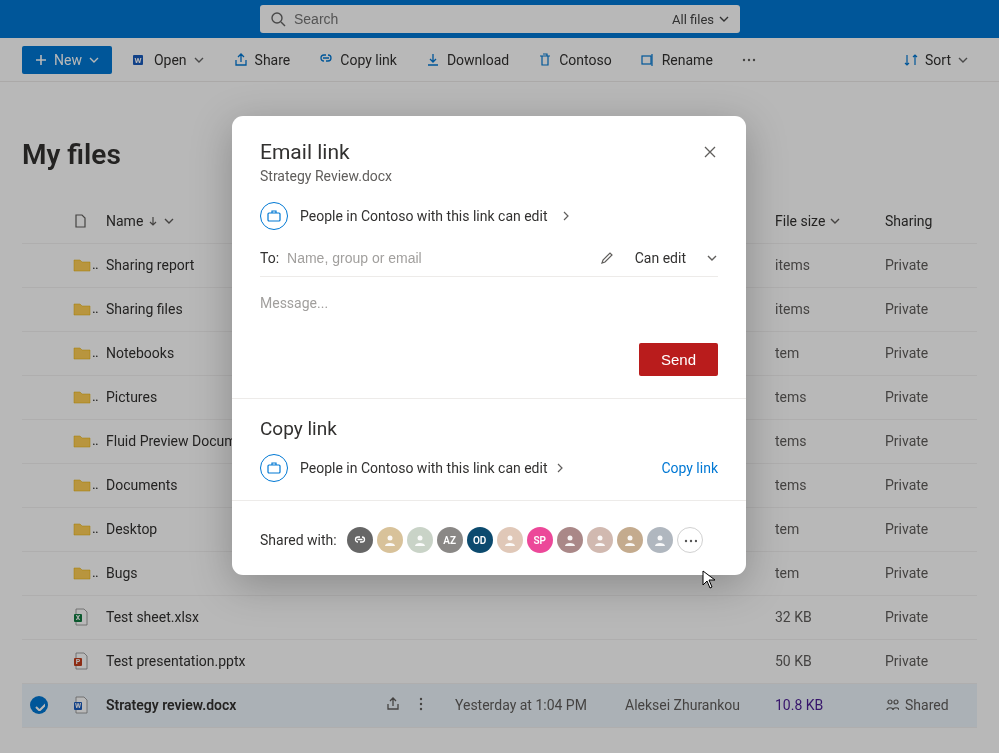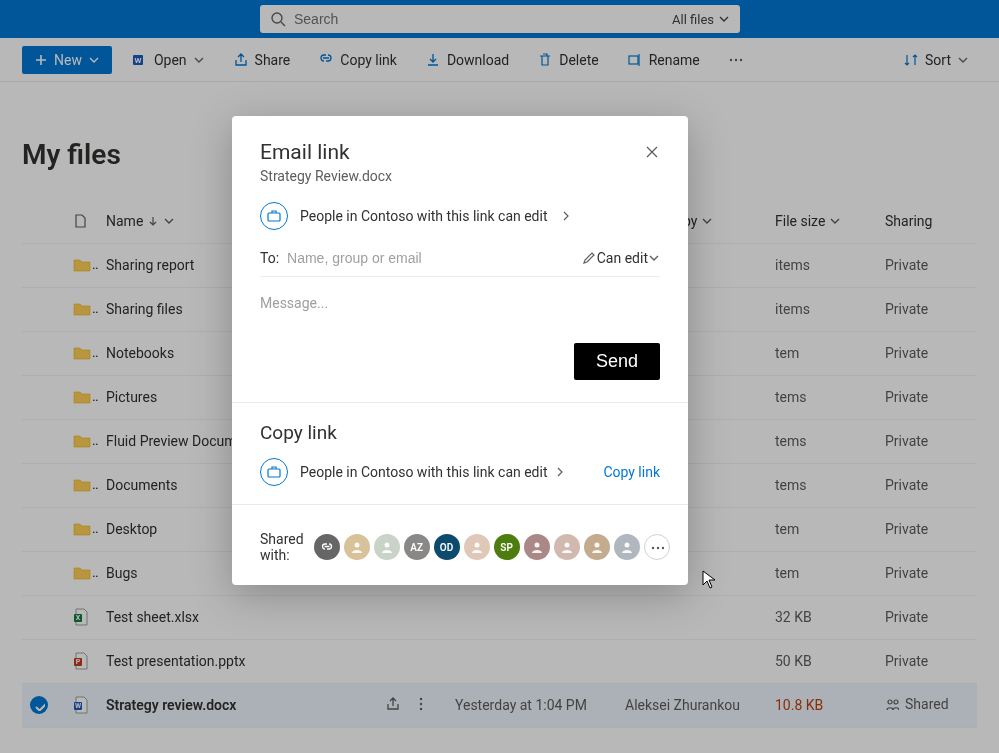--- a/index.html
+++ b/index.html
@@ -113,35 +113,35 @@
   background: #edf5fc;
   font-weight: 600;
 }
 .sel-circle {
   width: 18px; height: 18px; border-radius: 50%;
   display: inline-flex; align-items: center; justify-content: center;
 }
 .sel-circle.checked { background: #0078d4; color: #fff; }
 .file-ico { display: inline-flex; vertical-align: middle; }
 .row-actions { display: inline-flex; gap: 12px; color: #605e5c; }
-.sharing-cell { display: inline-flex; align-items: center; gap: 6px; }
+.sharing-cell { display: inline-flex; align-items: flex-start; gap: 6px; }
 
 .scrim {
   position: absolute;
   inset: 0;
   background: rgba(0,0,0,0.28);
   z-index: 10;
 }
 .dialog {
   position: absolute;
   left: 232px;
   top: 116px;
-  width: 456px;
+  width: 514px;
   background: #fff;
-  border-radius: 4px;
+  border-radius: 11px;
   box-shadow: 0 10px 40px rgba(0,0,0,0.25);
   z-index: 20;
   padding: 24px 28px 22px 28px;
 }
 .dlg-row { display: flex; align-items: center; }
 .dlg-title { font-size: 21px; font-weight: 400; }
 .dlg-close { margin-left: auto; cursor: pointer; color: #605e5c; }
 .dlg-file { color: #605e5c; margin-top: 4px; font-size: 14px; }
 .link-scope {
   display: flex; align-items: center; gap: 12px;
@@ -160,31 +160,31 @@
   margin-top: 20px; padding-bottom: 10px;
   border-bottom: 1px solid #edebe9;
 }
 .to-row .lbl { color: #323130; }
 .to-row input {
   border: none; outline: none; flex: 1; font-size: 14px;
   color: #333;
 }
 .to-row input::placeholder { color: #a19f9d; }
 .perm-picker {
-  display: flex; align-items: center; gap: 0;
+  display: flex; align-items: center; gap: 20px;
   color: #323130; cursor: pointer;
 }
 .msg-area {
   margin-top: 18px; min-height: 40px;
   color: #a19f9d; font-size: 14px;
 }
 .send-row { display: flex; justify-content: flex-end; margin-top: 8px; }
 .btn-send {
-  background: #000000; color: #fff; border: none;
-  padding: 8px 22px; font-size: 18px; border-radius: 2px;
+  background: #b91c1c; color: #fff; border: none;
+  padding: 8px 22px; font-size: 15px; border-radius: 2px;
   cursor: pointer;
 }
 .dlg-sep { height: 1px; background: #edebe9; margin: 22px -28px 18px -28px; }
 .dlg-h2 { font-size: 19px; font-weight: 400; }
 .copylink-row {
   display: flex; align-items: center; gap: 12px;
   margin-top: 14px; font-size: 14px;
 }
 .copylink-link {
   margin-left: auto; color: #0078d4; cursor: pointer;
@@ -347,21 +347,21 @@
         </svg>
       </span>
     <span>Download</span>
   </div>
   <div class="cmd">
     <span class="ico" style="color:#0078d4">
         <svg width="16" height="16">
           <use href="#i-trash"></use>
         </svg>
       </span>
-    <span>Delete</span>
+    <span>Contoso</span>
   </div>
   <div class="cmd">
     <span class="ico" style="color:#0078d4">
         <svg width="16" height="16">
           <use href="#i-rename"></use>
         </svg>
       </span>
     <span>Rename</span>
   </div>
   <div class="cmd" style="color:#605e5c">
@@ -600,21 +600,21 @@
                 </svg>
               </span>
               <span>
                 <svg width="16" height="16">
                   <use href="#i-morev"></use>
                 </svg>
               </span>
             </span></td>
           <td style="color: rgb(96, 94, 92); font-weight: 400;">Yesterday at 1:04 PM</td>
           <td style="color: rgb(96, 94, 92); font-weight: 400;">Aleksei Zhurankou</td>
-          <td style="color: #c2410c; font-weight: 400;">10.8 KB</td>
+          <td style="color: #4c1d95; font-weight: 400;">10.8 KB</td>
           <td style="color: rgb(96, 94, 92); font-weight: 400;"><span class="sharing-cell">
               <svg width="14" height="14">
                 <use href="#i-people"></use>
               </svg>
               <span>Shared</span>
             </span></td>
         </tr>
       </tbody>
   </table>
 </div>
@@ -705,21 +705,21 @@
           </svg>
         </span>
         <span class="avatar" style="background: rgb(138, 136, 134);">AZ</span>
         <span class="avatar" style="background: #0c4a6e;">OD</span>
         <span class="avatar" style="background: rgb(224, 200, 184);">
           <svg width="14" height="14" style="color:rgba(255,255,255,0.9)">
             <circle cx="7" cy="5" r="2.5" fill="currentColor"></circle>
             <path d="M2 13 C2 9 12 9 12 13 Z" fill="currentColor"></path>
           </svg>
         </span>
-        <span class="avatar" style="background: #4d7c0f;">SP</span>
+        <span class="avatar" style="background: #ec4899;">SP</span>
         <span class="avatar" style="background: rgb(170, 136, 136);">
           <svg width="14" height="14" style="color:rgba(255,255,255,0.9)">
             <circle cx="7" cy="5" r="2.5" fill="currentColor"></circle>
             <path d="M2 13 C2 9 12 9 12 13 Z" fill="currentColor"></path>
           </svg>
         </span>
         <span class="avatar" style="background: rgb(209, 185, 176);">
           <svg width="14" height="14" style="color:rgba(255,255,255,0.9)">
             <circle cx="7" cy="5" r="2.5" fill="currentColor"></circle>
             <path d="M2 13 C2 9 12 9 12 13 Z" fill="currentColor"></path>

